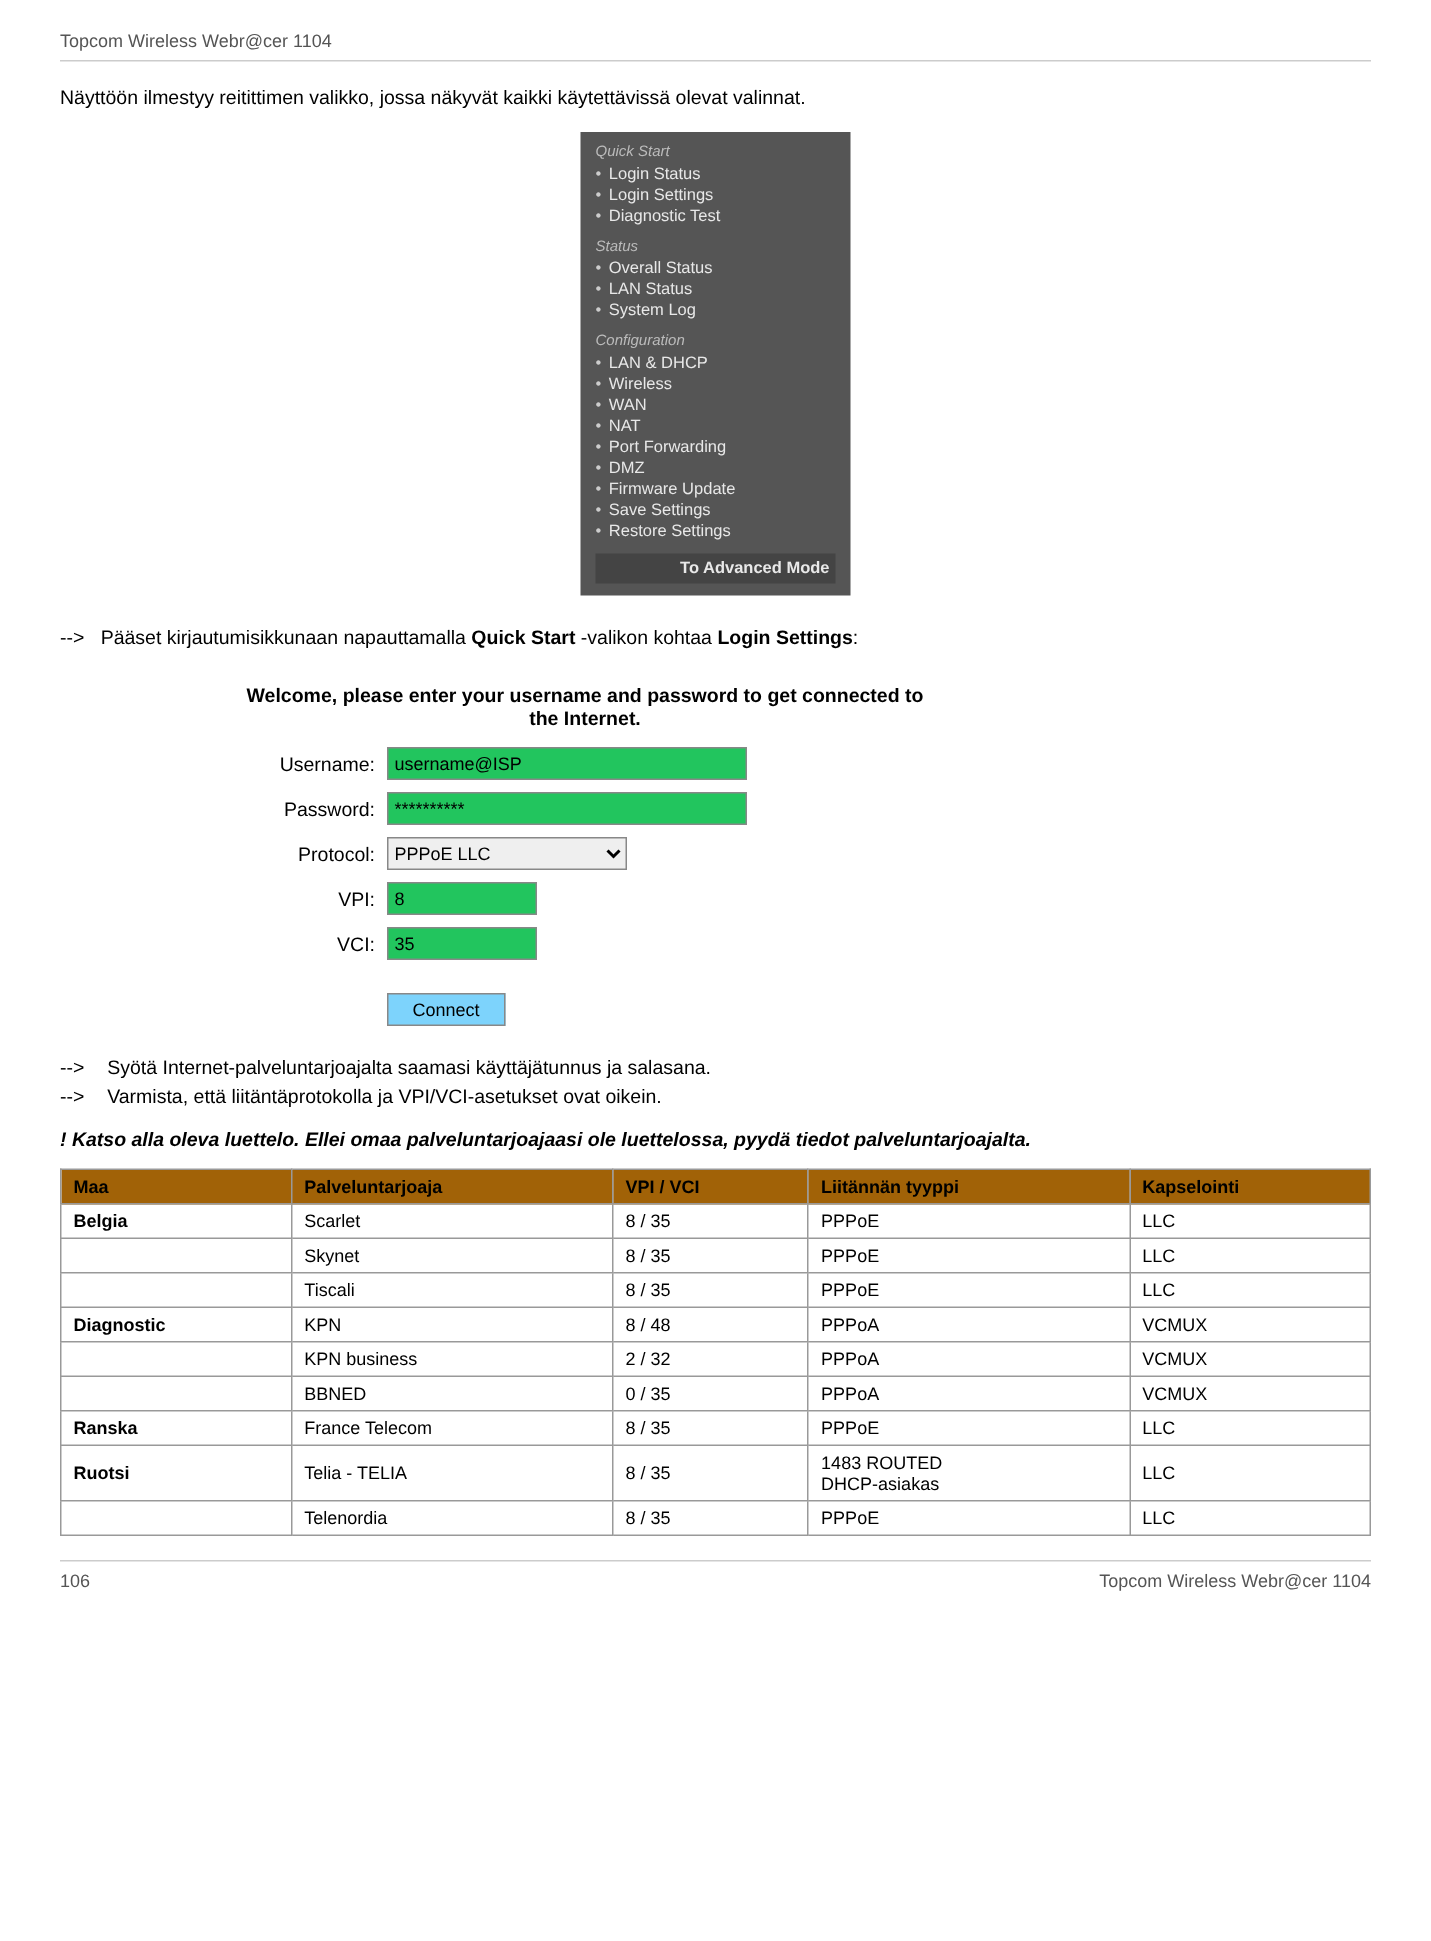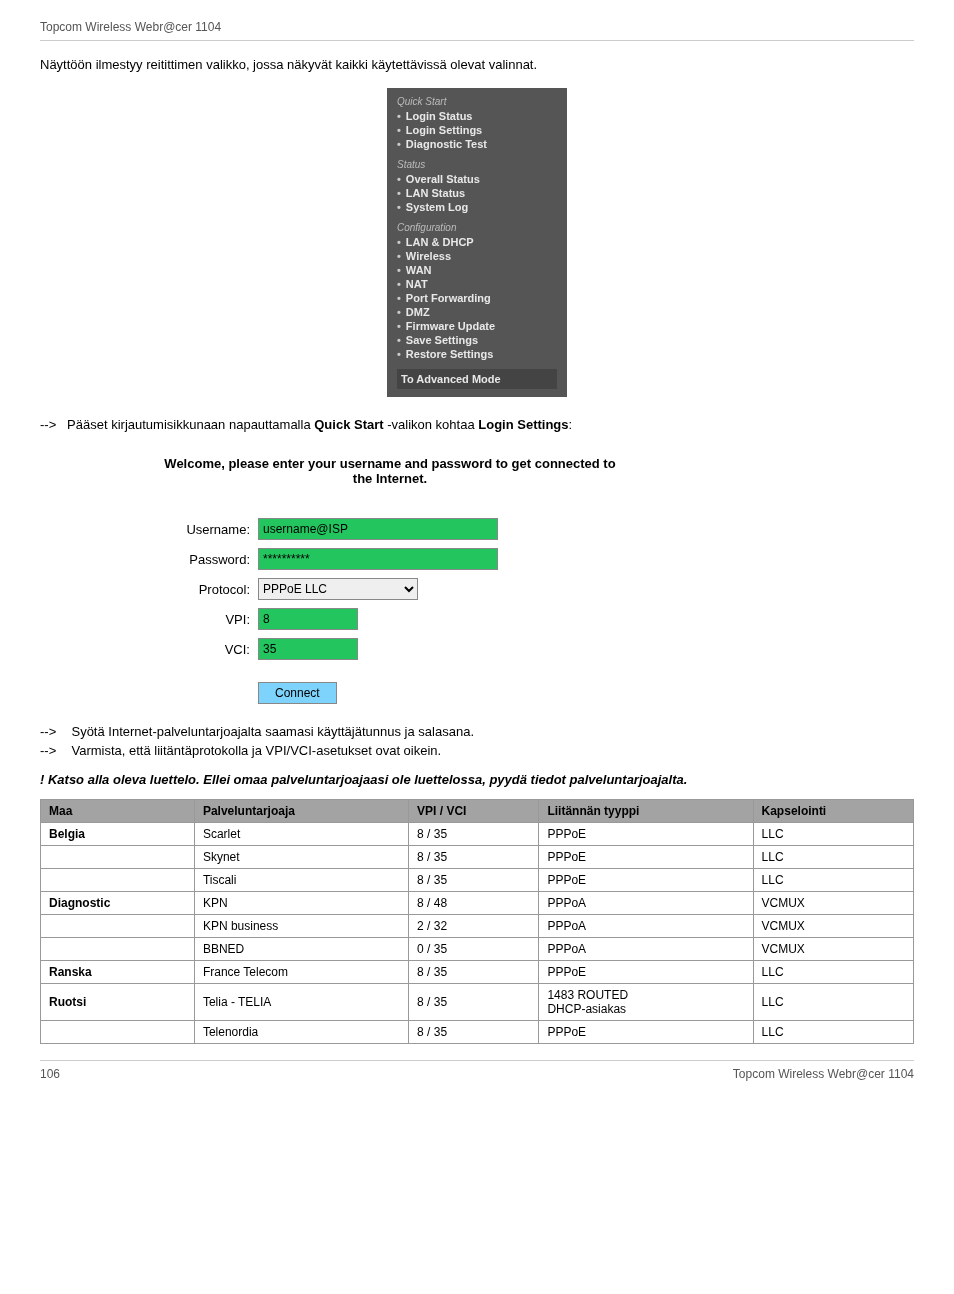--- a/index.html
+++ b/index.html
@@ -50,51 +50,51 @@
     }
     .menu-section-title:first-child {
       margin-top: 0;
     }
     .menu-item {
       color: #e8e8e8;
       display: flex;
       align-items: center;
       padding: 1px 0;
       font-size: 11px;
-      font-weight: bold;
+      font-weight: normal;
     }
     .menu-item::before {
       content: "•";
       margin-right: 5px;
       color: #ccc;
     }
     .menu-advanced {
       background: #444;
       color: #e8e8e8;
-      text-align: left;
+      text-align: right;
       padding: 4px;
       margin-top: 8px;
       font-size: 11px;
       font-weight: bold;
     }
     .arrow-text {
       margin-bottom: 24px;
       font-size: 13px;
     }
     .login-box {
       margin: 0 auto;
       width: 460px;
       margin-left: 120px;
       margin-bottom: 20px;
     }
     .login-box .welcome-title {
       font-size: 13px;
       font-weight: bold;
       text-align: center;
-      margin-bottom: 32px;
+      margin-bottom: 12px;
       font-family: Arial, sans-serif;
     }
     .form-row {
       display: flex;
       align-items: center;
       margin-bottom: 8px;
     }
     .form-label {
       width: 90px;
       text-align: right;
@@ -141,21 +141,21 @@
       font-size: 13px;
       font-weight: bold;
       margin-bottom: 12px;
     }
     .data-table {
       width: 100%;
       border-collapse: collapse;
       font-size: 12px;
     }
     .data-table th {
-      background: #a3a3a3;
+      background: #a16207;
       border: 1px solid #999;
       padding: 4px 8px;
       text-align: left;
       font-weight: bold;
       font-size: 12px;
     }
     .data-table td {
       border: 1px solid #999;
       padding: 4px 8px;
       font-size: 12px;

